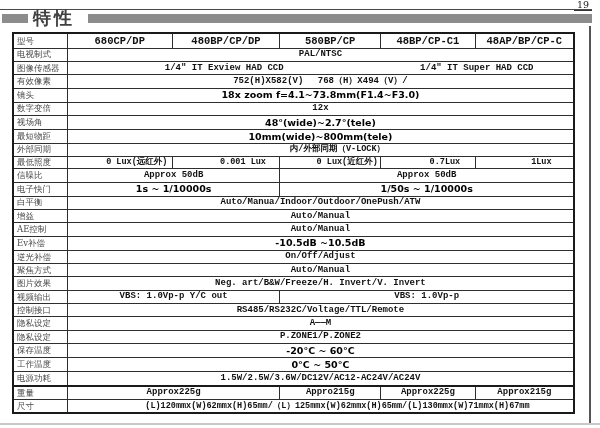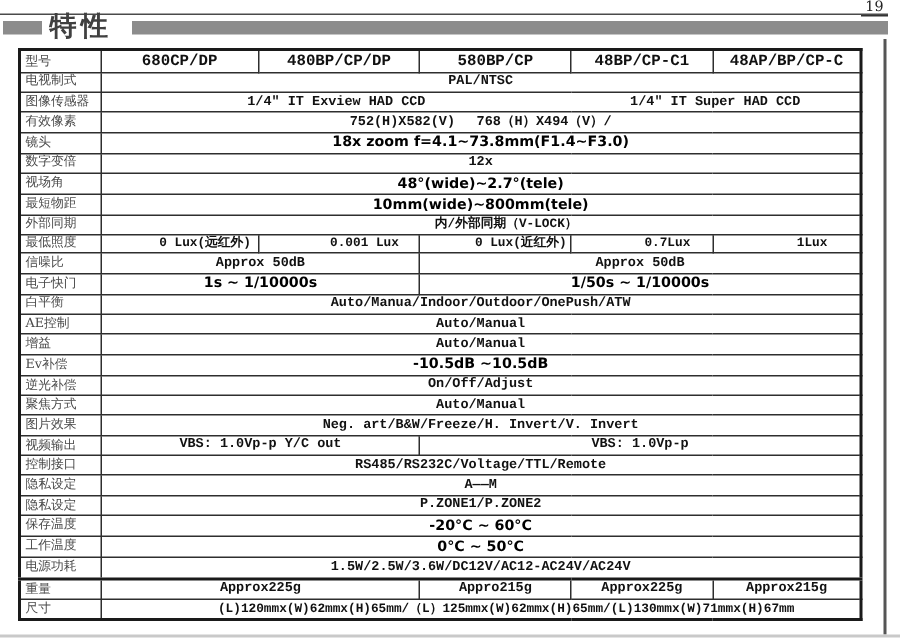--- a/index.html
+++ b/index.html
@@ -111,25 +111,25 @@
         <tr>
           <td class="label">电子快门</td>
           <td colspan="2" class="val s">1s ~ 1/10000s</td>
           <td colspan="3" class="val s">1/50s ~ 1/10000s</td>
         </tr>
         <tr>
           <td class="label">白平衡</td>
           <td colspan="5" class="val m">Auto/Manua/Indoor/Outdoor/OnePush/ATW</td>
         </tr>
         <tr>
-          <td class="label">AE控制</td>
+          <td class="label">增益</td>
           <td colspan="5" class="val m">Auto/Manual</td>
         </tr>
         <tr>
-          <td class="label">增益</td>
+          <td class="label">AE控制</td>
           <td colspan="5" class="val m">Auto/Manual</td>
         </tr>
         <tr>
           <td class="label">Ev补偿</td>
           <td colspan="5" class="val s">-10.5dB ~10.5dB</td>
         </tr>
         <tr>
           <td class="label">逆光补偿</td>
           <td colspan="5" class="val m">On/Off/Adjust</td>
         </tr>

